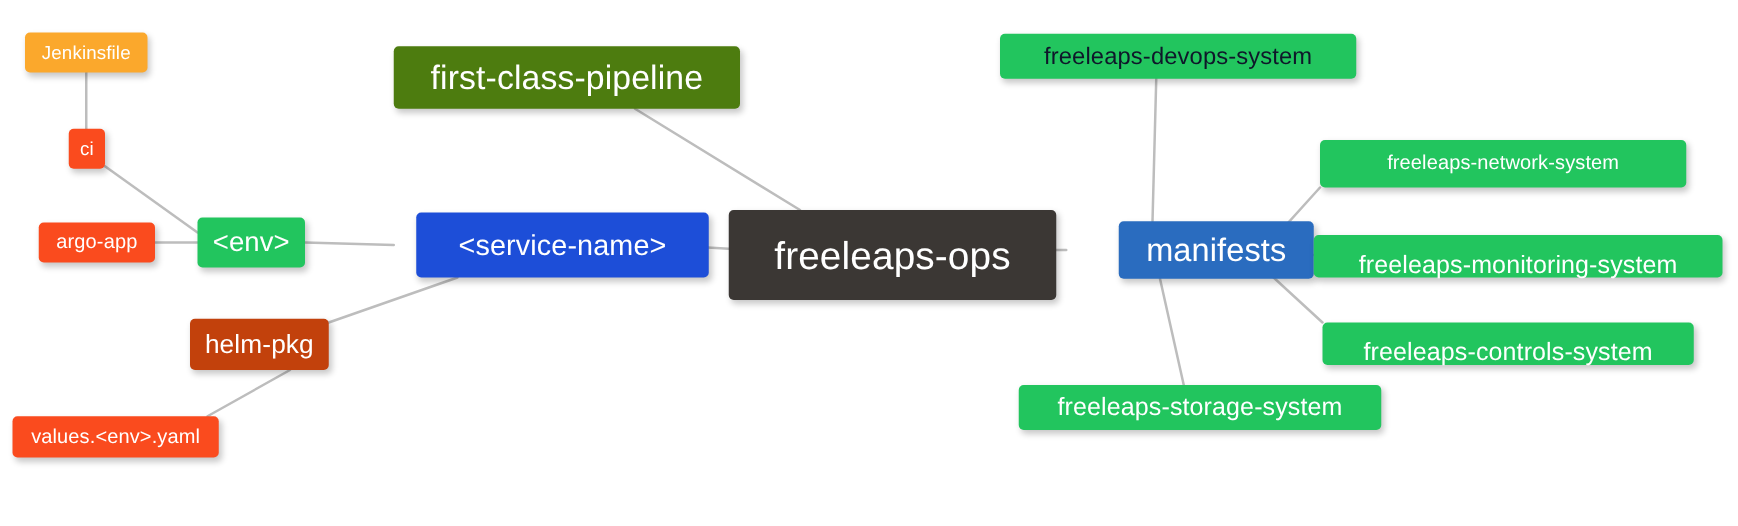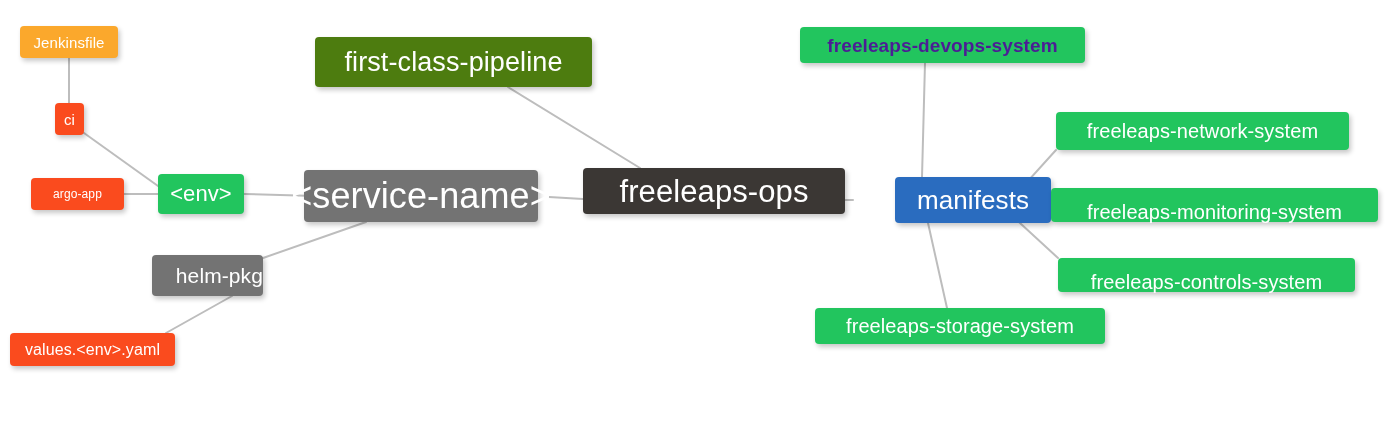--- a/index.html
+++ b/index.html
@@ -57,48 +57,48 @@
       <line x1="1058" y1="258" x2="1009" y2="213" stroke="#bdbdbd" stroke-width="2" stroke-linecap="round"></line>
       <line x1="947" y1="308" x2="928" y2="223" stroke="#bdbdbd" stroke-width="2" stroke-linecap="round"></line>
     </svg>
   <div id="node-layer">
       <div class="node" style="left: 20px; top: 26px; width: 98px; height: 32px; background: rgb(251, 168, 44); font-size: 15px; color: rgb(255, 255, 255);">
         <span>Jenkinsfile</span>
       </div>
       <div class="node" style="left: 55px; top: 103px; width: 29px; height: 32px; background: rgb(250, 75, 30); font-size: 15px; color: rgb(255, 255, 255);">
         <span>ci</span>
       </div>
-      <div class="node" style="left: 31px; top: 178px; width: 93px; height: 32px; background: rgb(250, 75, 30); font-size: 12px; color: rgb(255, 255, 255);">
+      <div class="node" style="left: 31px; top: 178px; width: 93px; height: 32px; background: rgb(250, 75, 30); font-size: 16px; color: rgb(255, 255, 255);">
         <span>argo-app</span>
       </div>
       <div class="node" style="left: 158px; top: 174px; width: 86px; height: 40px; background: rgb(34, 197, 94); font-size: 22px; color: rgb(255, 255, 255);">
         <span>&lt;env&gt;</span>
       </div>
-      <div class="node" style="left: 152px; top: 255px; width: 111px; height: 41px; background: #737373; font-size: 21px; color: rgb(255, 255, 255); justify-content: flex-end;">
+      <div class="node" style="left: 152px; top: 255px; width: 111px; height: 41px; background: #c2410c; font-size: 21px; color: rgb(255, 255, 255);">
         <span>helm-pkg</span>
       </div>
       <div class="node" style="left: 10px; top: 333px; width: 165px; height: 33px; background: rgb(250, 75, 30); font-size: 16px; color: rgb(255, 255, 255);">
         <span>values.&lt;env&gt;.yaml</span>
       </div>
       <div class="node" style="left: 315px; top: 37px; width: 277px; height: 50px; background: #4d7c0f; font-size: 27px; color: rgb(255, 255, 255);">
         <span>first-class-pipeline</span>
       </div>
-      <div class="node" style="left: 304px; top: 170px; width: 234px; height: 52px; background: #737373; font-size: 36px; color: rgb(255, 255, 255);">
+      <div class="node" style="left: 333px; top: 170px; width: 234px; height: 52px; background: #1d4ed8; font-size: 23px; color: rgb(255, 255, 255);">
         <span>&lt;service-name&gt;</span>
       </div>
-      <div class="node" style="left: 583px; top: 168px; width: 262px; height: 46px; background: rgb(59, 55, 52); font-size: 31px; color: rgb(255, 255, 255);">
+      <div class="node" style="left: 583px; top: 168px; width: 262px; height: 72px; background: rgb(59, 55, 52); font-size: 31px; color: rgb(255, 255, 255);">
         <span>freeleaps-ops</span>
       </div>
       <div class="node" style="left: 853px; top: 177px; width: 156px; height: 46px; background: rgb(42, 108, 191); font-size: 26px; color: rgb(255, 255, 255); margin-left: 42px;">
         <span>manifests</span>
       </div>
-      <div class="node" style="left: 800px; top: 27px; width: 285px; height: 36px; background: rgb(34, 197, 94); font-size: 19px; color: #4c1d95; font-weight: bold;">
+      <div class="node" style="left: 800px; top: 27px; width: 285px; height: 36px; background: rgb(34, 197, 94); font-size: 19px; color: #0f172a;">
         <span>freeleaps-devops-system</span>
       </div>
-      <div class="node" style="left: 1056px; top: 112px; width: 293px; height: 38px; background: rgb(34, 197, 94); font-size: 20px; color: rgb(255, 255, 255);">
+      <div class="node" style="left: 1056px; top: 112px; width: 293px; height: 38px; background: rgb(34, 197, 94); font-size: 16px; color: rgb(255, 255, 255);">
         <span>freeleaps-network-system</span>
       </div>
       <div class="node" style="left: 1051px; top: 188px; width: 327px; height: 34px; background: rgb(34, 197, 94); font-size: 20px; color: rgb(255, 255, 255); align-items: flex-end;">
         <span>freeleaps-monitoring-system</span>
       </div>
       <div class="node" style="left: 1058px; top: 258px; width: 297px; height: 34px; background: rgb(34, 197, 94); font-size: 20px; color: rgb(255, 255, 255); align-items: flex-end;">
         <span>freeleaps-controls-system</span>
       </div>
       <div class="node" style="left: 815px; top: 308px; width: 290px; height: 36px; background: rgb(34, 197, 94); font-size: 20px; color: rgb(255, 255, 255); align-items: center;">
         <span>freeleaps-storage-system</span>

